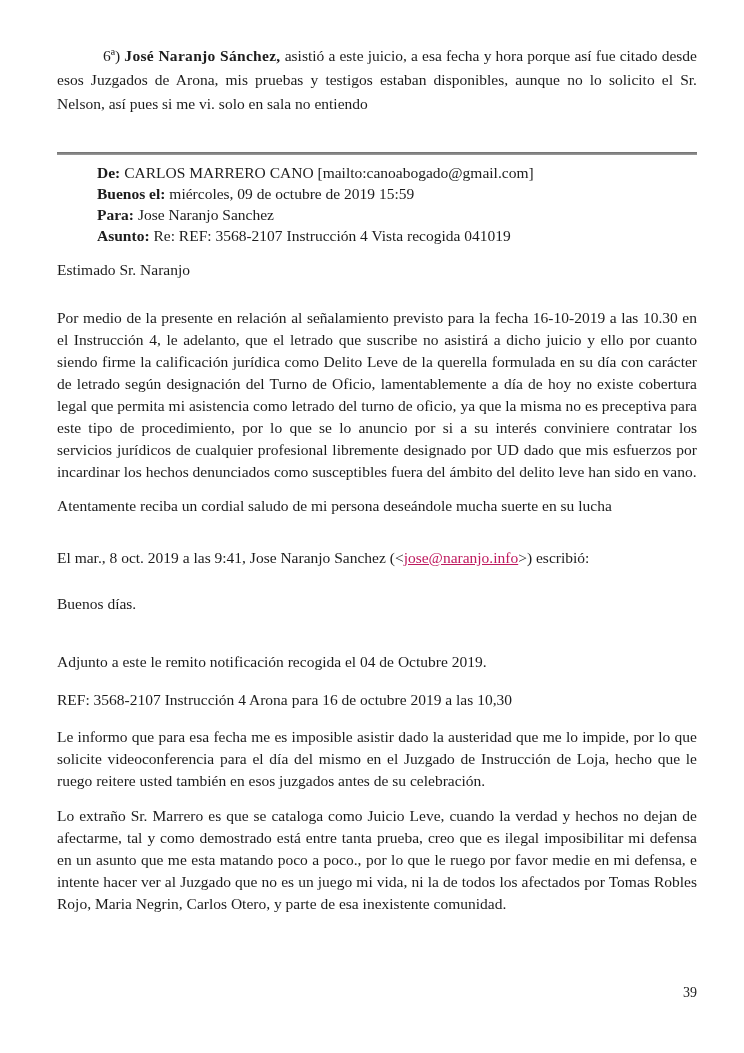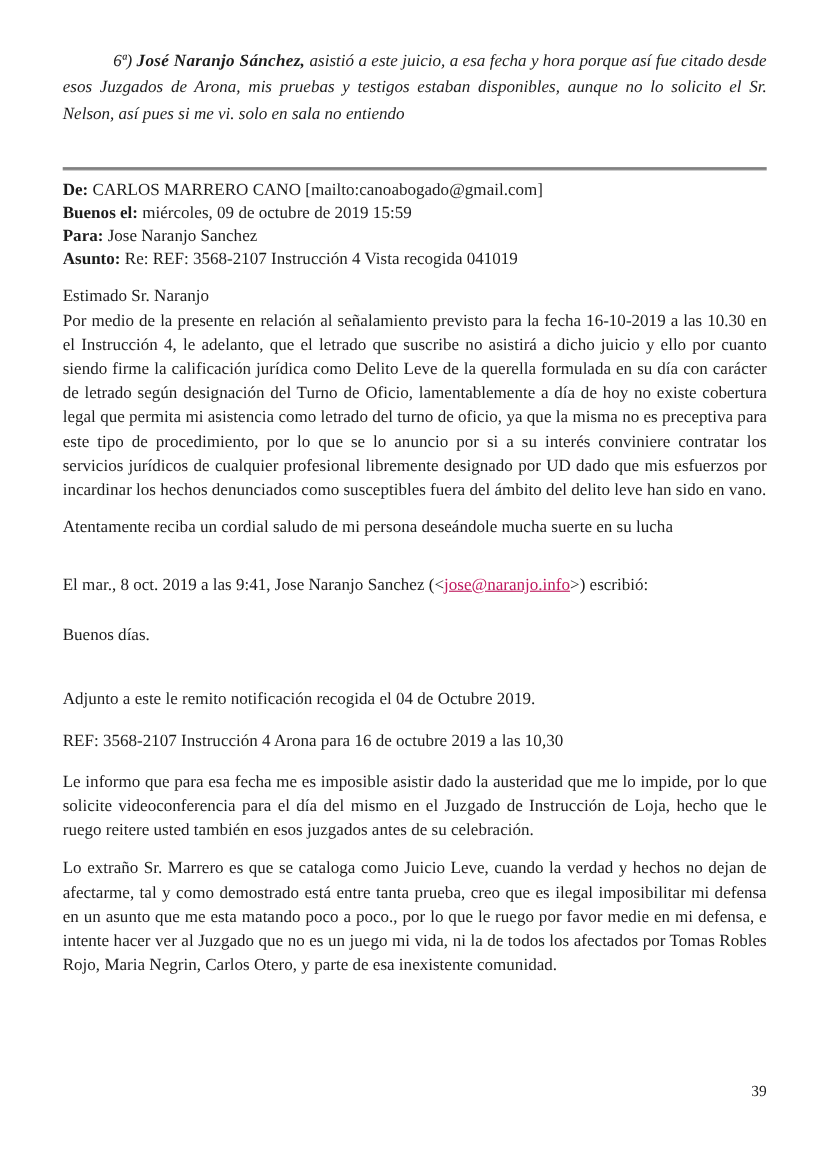--- a/index.html
+++ b/index.html
@@ -13,36 +13,35 @@
     font-family: "Liberation Serif", "DejaVu Serif", serif;
     font-size: 15.5px;
     line-height: 22px;
     color: #1c1c1c;
     overflow: hidden;
   }
   .intro-paragraph {
     line-height: 24px;
     text-align: justify;
     text-indent: 46px;
-    font-style: italic;
   }
   .intro-paragraph b { letter-spacing: 0.3px; }
   .separator {
     border: none;
     height: 3px;
     background: linear-gradient(#6f6f6f, #9c9c9c);
     margin-top: 36px;
   }
   .email-header {
     margin-top: 7px;
     line-height: 21px;
   }
-  .email-header .hrow { white-space: nowrap; }
+  .email-header .hrow { white-space: nowrap; margin-left: 40px; }
   .greeting-block { margin-top: 13px; }
-  .justified { text-align: justify; }
+  .justified { text-align: justify; margin-top: 26px; }
   .farewell { margin-top: 12px; }
   .reply-intro { margin-top: 30px; }
   .reply-greeting { margin-top: 24px; }
   .reply-p1 { margin-top: 36px; }
   .reply-ref { margin-top: 16px; }
   .reply-p2 { margin-top: 15px; }
   .reply-p3 { margin-top: 13px; }
   .email-link {
     color: #be185d;
     text-decoration: underline;

